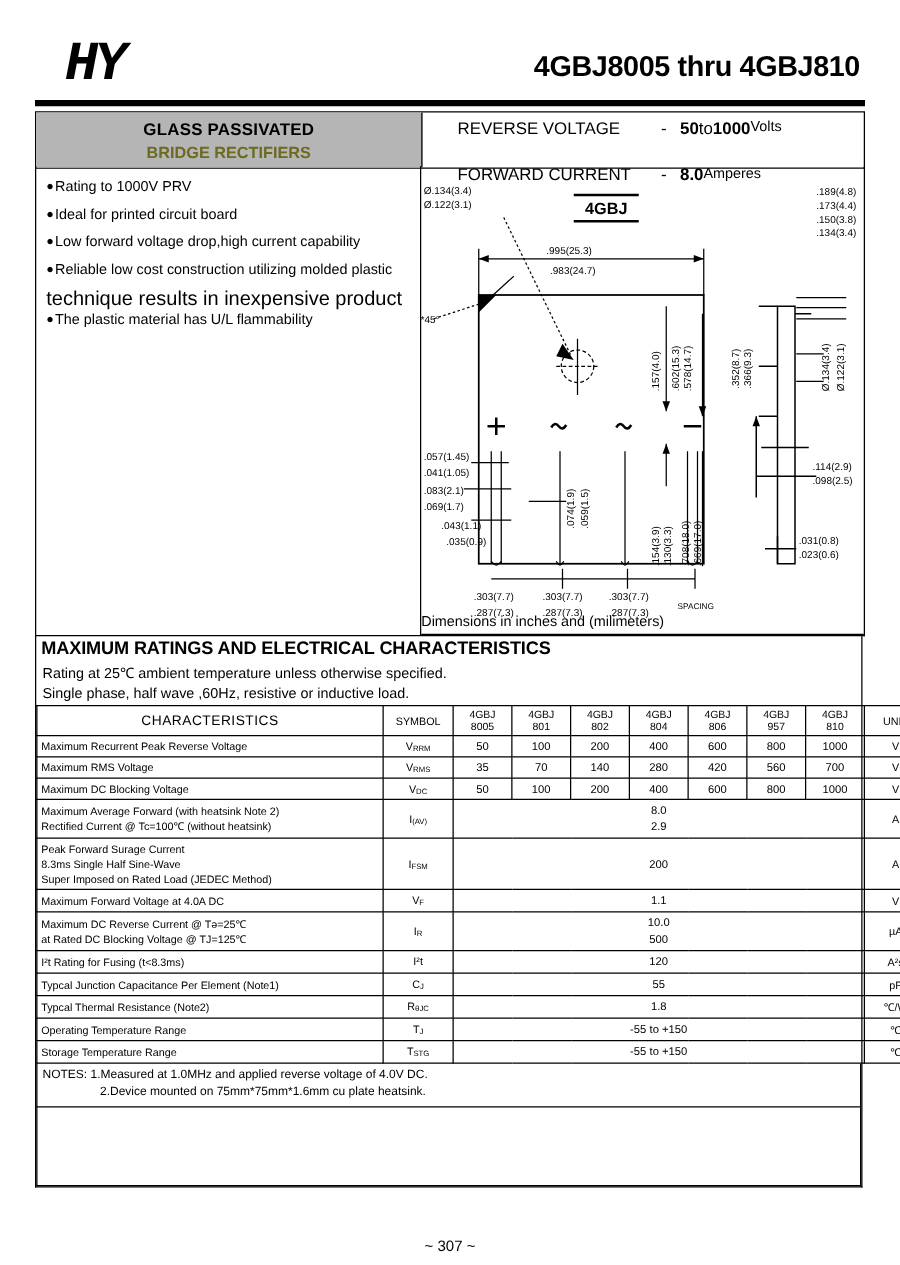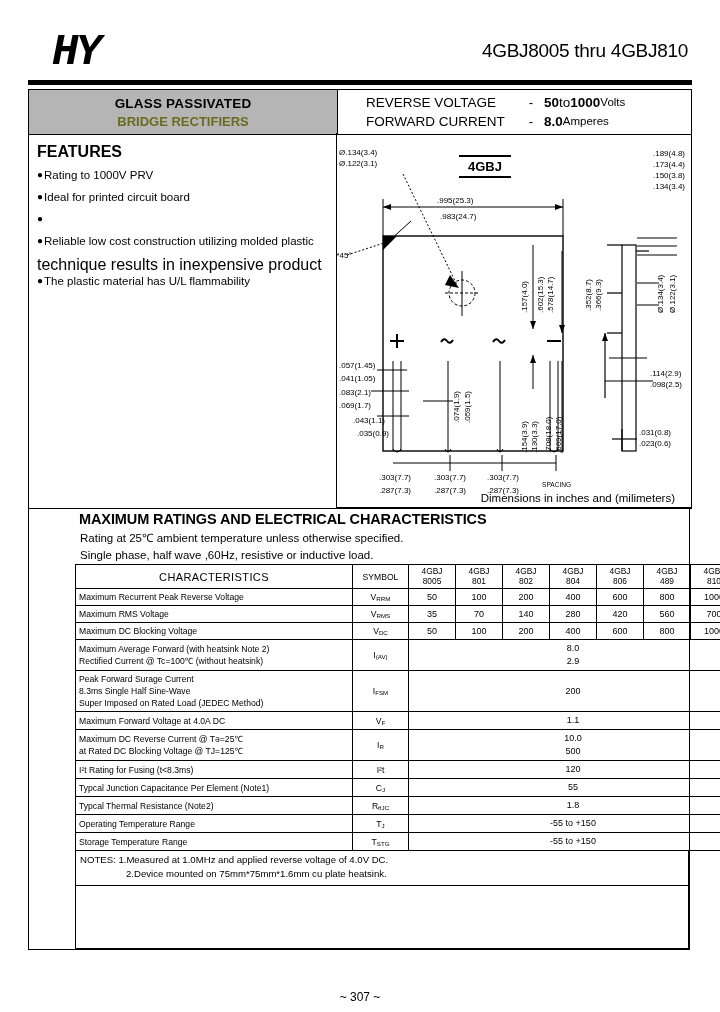--- a/index.html
+++ b/index.html
@@ -30,22 +30,22 @@
     font-family: Liberation Mono, monospace;
     font-style: italic;
     font-weight: bold;
     font-size: 44px;
     letter-spacing: -3px;
     line-height: 44px;
   }
   .title {
     position: absolute;
     right: 4px; top: 12px;
-    font-size: 19px;
-    font-weight: normal;
+    font-size: 23px;
+    font-weight: bold;
     letter-spacing: -0.3px;
   }
   .rule {
     position: absolute;
     left: 0; top: 52px;
     width: 664px; height: 5px;
     background: #000;
   }
 
   
@@ -75,20 +75,21 @@
   .band-right {
     flex: 1;
     display: flex; flex-direction: column;
     justify-content: center;
     padding-left: 28px;
   }
   .band-row {
     display: flex; align-items: flex-end;
     font-size: 13.5px;
     line-height: 19px;
+    margin-top: 18px;
   }
   .band-row .lbl { width: 152px; }
   .band-row .dash { width: 26px; text-align: center; }
   .band-row .b { font-weight: bold; }
   .band-row .u { font-size: 11.5px; }
 
   
   .main {
     position: absolute;
     left: 0; top: 105px;
@@ -127,41 +128,40 @@
     left: 122px; top: 22px;
     font-size: 13px;
     font-weight: bold;
     padding: 2px 9px;
     border-top: 2px solid #000;
     border-bottom: 2px solid #000;
   }
   .dimcap {
     position: absolute;
     left: 0; right: 16px; bottom: 4px;
-    text-align: right;
+    text-align: left;
     font-size: 11.5px;
   }
   .dimcap-rule {
     position: absolute;
     left: 0; bottom: 0; width: 100%;
     height: 1px; background: #000;
   }
   svg.dwg { position: absolute; left: 0; top: 0; }
   .dtxt { font-family: "Liberation Sans", sans-serif; font-size: 6.6px; fill:#000; }
   .dtxt9 { font-family: "Liberation Sans", sans-serif; font-size: 8px; fill:#000; }
 
   
   .ratings {
     position: absolute;
     left: 0; top: 480px;
     width: 662px;
     border: 1px solid #000;
     border-top: none;
     box-sizing: border-box;
-    padding-left: 46px;
   }
   .ratings h3 {
     margin: 0;
     padding: 3px 4px 2px 4px;
     font-size: 14.5px;
     font-weight: bold;
     letter-spacing: -0.1px;
   }
   .rline {
     font-size: 11.5px;
@@ -250,32 +250,32 @@
         <span class="b">8.0</span>
         <span> </span>
         <span class="u">Amperes</span>
       </div>
     </div>
   </div>
 
   <div class="main">
 
     <div class="features">
-      <h2>FEATURES</h2>
       <div id="feature-list">
           <div class="feat">
             <span class="bullet">●</span>
             <span>Rating  to 1000V PRV</span>
           </div>
           <div class="feat">
             <span class="bullet">●</span>
             <span>Ideal for printed circuit board</span>
           </div>
           <div class="feat">
             <span class="bullet">●</span>
+            <span>Low forward voltage drop,high current capability</span>
           </div>
           <div class="feat">
             <span class="bullet">●</span>
             <span>Reliable low cost construction utilizing molded plastic</span>
           </div>
           <div class="cont">technique results in inexpensive product</div>
           <div class="feat">
             <span class="bullet">●</span>
             <span>The plastic material has U/L flammability</span>
           </div>
@@ -455,21 +455,21 @@
       </colgroup>
       <thead>
         <tr>
           <th class="ch">CHARACTERISTICS</th>
           <th>SYMBOL</th>
           <th class="pn"><span>4GBJ</span><br><span>8005</span></th>
           <th class="pn"><span>4GBJ</span><br><span>801</span></th>
           <th class="pn"><span>4GBJ</span><br><span>802</span></th>
           <th class="pn"><span>4GBJ</span><br><span>804</span></th>
           <th class="pn"><span>4GBJ</span><br><span>806</span></th>
-          <th class="pn"><span>4GBJ</span><br><span>489</span></th>
+          <th class="pn"><span>4GBJ</span><br><span>957</span></th>
           <th class="pn"><span>4GBJ</span><br><span>810</span></th>
           <th>UNIT</th>
         </tr>
       </thead>
       <tbody id="spec-body">
           <tr>
             <td class="desc">Maximum Recurrent Peak Reverse Voltage</td>
             <td class="sym"><span>V</span><span class="sub">RRM</span></td>
             <td class="val">50</td>
             <td class="val">100</td>

